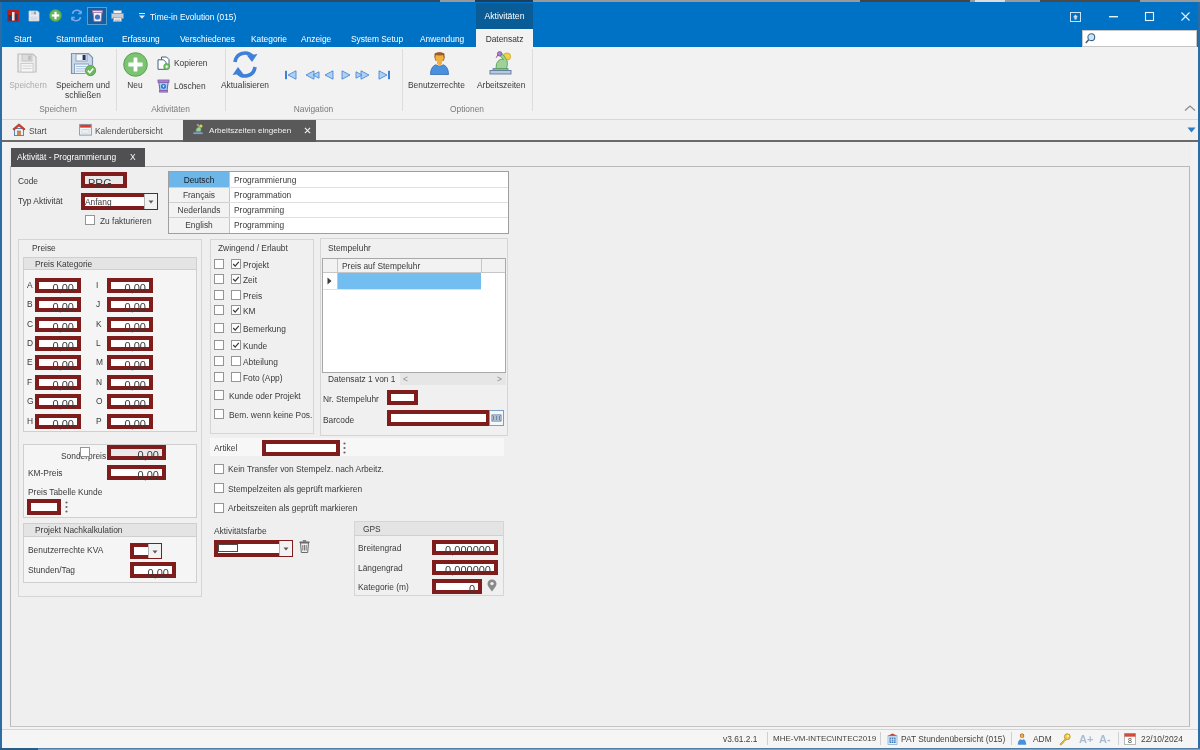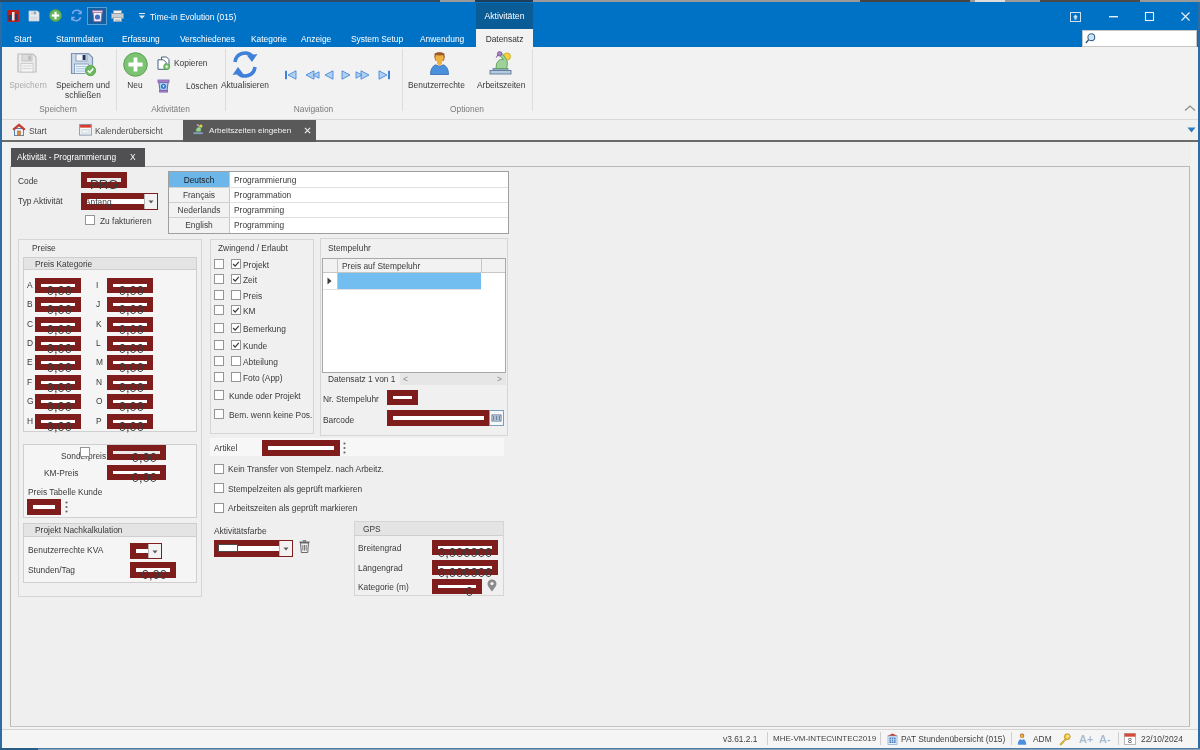--- a/index.html
+++ b/index.html
@@ -1,21 +1,21 @@
 <!DOCTYPE html>
 <html><head>
 <meta charset="utf-8">
 <style>
 * { margin:0; padding:0; box-sizing:border-box; }
 html,body { width:1200px; height:750px; overflow:hidden; }
 body { font-family:"Liberation Sans", sans-serif; }
 #win { position:absolute; top:0; left:0; width:1200px; height:750px; background:#f2f2f2; }
 .ab { position:absolute; }
 .lbl { position:absolute; font-size:8.4px; color:#3a3a3a; white-space:nowrap; }
-.tb { position:absolute; background:#fff; border:6px solid #7f1d1d; font-size:13px; color:#3a3a3a; }
+.tb { position:absolute; background:#fff; border:4px solid #7f1d1d; font-size:11px; color:#3a3a3a; }
 .tbr { text-align:right; padding-right:3px; }
 .cb { position:absolute; width:10px; height:10px; background:#fff; border:1px solid #959595; }
 .grp { position:absolute; background:#f0f0f0; border:1px solid #d5d5d5; }
 .sub { position:absolute; background:#f5f5f5; border:1px solid #cfcfcf; }
 .hdr { position:absolute; background:#e4e4e4; border-bottom:1px solid #cfcfcf; font-size:8.4px; color:#3a3a3a; }
 .sep { position:absolute; width:1px; background:#dcdcdc; }
 svg { position:absolute; overflow:visible; }
 </style>
 </head>
 <body>
@@ -152,21 +152,21 @@
       <circle cx="9.7" cy="10.7" r="1.1" fill="#fff"></circle>
     </svg>
 <div class="lbl" style="left:174px;top:58px;color:#3a3a3a;">Kopieren</div>
 <svg style="left:157px;top:79px;" width="13" height="14" viewBox="0 0 13 14">
       <path d="M1.8 3.2 L11.2 3.2 L10 11.5 L3 11.5 Z" fill="#a8d4f2" stroke="#7b57a8" stroke-width="1"></path>
       <rect x="1" y="1" width="11" height="2.2" fill="#b08fd0" stroke="#7b57a8" stroke-width="0.8"></rect>
       <rect x="2.6" y="11.3" width="7.8" height="1.8" fill="#b08fd0" stroke="#7b57a8" stroke-width="0.8"></rect>
       <circle cx="6.5" cy="7.3" r="2.6" fill="#3a78c8"></circle>
       <path d="M5.3 6.4 h2.4 l-1.2 2.2 Z" fill="#fff"></path>
     </svg>
-<div class="lbl" style="left:174px;top:81px;color:#3a3a3a;margin-left:12px;">Löschen</div>
+<div class="lbl" style="left:174px;top:81px;color:#3a3a3a;">Löschen</div>
 <div class="lbl" style="left:116px;top:104px;width:109px;text-align:center;color:#7a7a7a;">Aktivitäten</div>
 
 <svg style="left:231px;top:51px;" width="28" height="27" viewBox="0 0 28 27">
       <path d="M4 11 A10 10 0 0 1 21.5 5.5" fill="none" stroke="#3f80d8" stroke-width="3.6"></path>
       <path d="M26.5 3 L21 11 L16 4.5 Z" fill="#3f80d8"></path>
       <path d="M24 16 A10 10 0 0 1 6.5 21.5" fill="none" stroke="#3f80d8" stroke-width="3.6"></path>
       <path d="M1.5 24 L7 16 L12 22.5 Z" fill="#3f80d8"></path>
     </svg>
 <div class="lbl" style="left:215px;top:80px;width:60px;text-align:center;color:#3a3a3a;">Aktualisieren</div>
 <div class="lbl" style="left:225px;top:104px;width:177px;text-align:center;color:#7a7a7a;">Navigation</div>
@@ -305,21 +305,21 @@
       <div class="tb tbr" style="left:107px;top:394px;width:46px;height:15px;line-height:13px;">0,00</div>
       <div class="lbl" style="left:27px;top:416px;">H</div>
       <div class="tb tbr" style="left:35px;top:414px;width:46px;height:15px;line-height:13px;">0,00</div>
       <div class="lbl" style="left:96px;top:416px;">P</div>
       <div class="tb tbr" style="left:107px;top:414px;width:46px;height:15px;line-height:13px;">0,00</div>
     </div>
 <div class="sub" style="left:23px;top:444px;width:174px;height:74px;"></div>
 <div class="lbl" style="left:28px;top:451px;margin-left:33px;">Sonderpreis</div>
 <div class="cb" style="left:80px;top:447px;"></div>
 <div class="tb tbr" style="left:107px;top:445px;width:59px;height:15px;background:#e9e9e9;line-height:13px;">0,00</div>
-<div class="lbl" style="left:44px;top:468px;">KM-Preis</div>
+<div class="lbl" style="left:28px;top:468px;">KM-Preis</div>
 <div class="tb tbr" style="left:107px;top:465px;width:59px;height:15px;line-height:13px;">0,00</div>
 <div class="lbl" style="left:28px;top:487px;">Preis Tabelle Kunde</div>
 <div class="tb" style="left:27px;top:499px;width:34px;height:16px;"></div>
 <svg style="left:65px;top:501px;" width="3" height="12" viewBox="0 0 3 12">
       <circle cx="1.5" cy="1.5" r="1.1" fill="#666"></circle>
       <circle cx="1.5" cy="6" r="1.1" fill="#666"></circle>
       <circle cx="1.5" cy="10.5" r="1.1" fill="#666"></circle>
     </svg>
 <div class="sub" style="left:23px;top:523px;width:174px;height:60px;"></div>
 <div class="hdr" style="left:24px;top:524px;width:172px;height:13px;padding-left:11px;line-height:13px;">Projekt Nachkalkulation</div>

